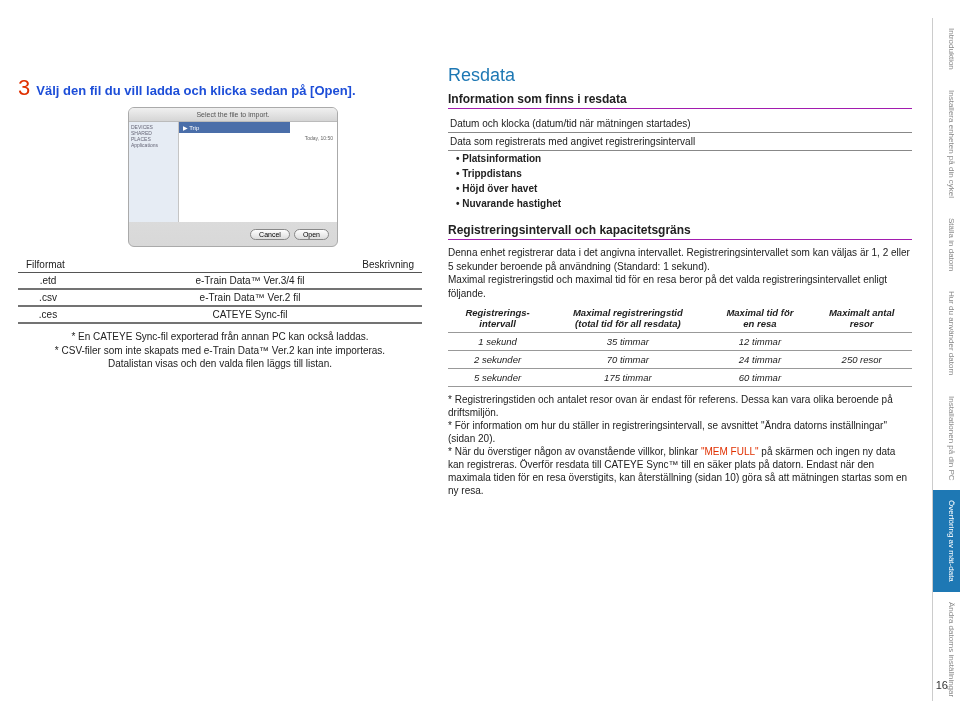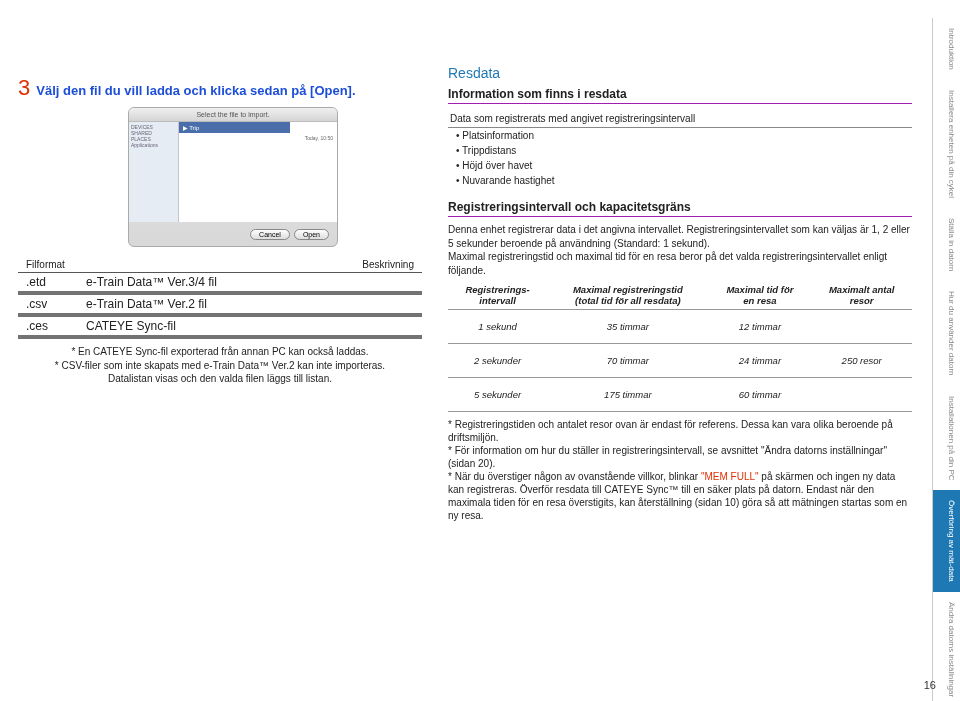--- a/index.html
+++ b/index.html
@@ -110,34 +110,35 @@
   }
   .file-table th {
     font-weight: normal;
     font-size: 10px;
     text-align: right;
     padding: 2px 8px;
     border-bottom: 1px solid #555;
   }
   .file-table th:first-child { text-align: left; }
   .file-table td {
-    font-size: 12px;
+    font-size: 10px;
     padding: 2px 8px;
-    border-bottom: 4px solid #737373;
+    border-bottom: 2px solid #737373;
+    text-align: center;
   }
   .file-table td:first-child { width: 60px; }
   .notes {
     font-size: 10px;
     line-height: 1.35;
     margin-top: 6px;
     text-align: center;
   }
   .resdata-title {
     color: #1e78b4;
-    font-size: 14px;
+    font-size: 18px;
     margin-bottom: 6px;
   }
   .sub-heading {
     font-size: 12px;
     font-weight: bold;
     border-bottom: 1px solid #a21caf;
     padding-bottom: 2px;
     margin-top: 4px;
     margin-bottom: 6px;
   }
@@ -145,20 +146,21 @@
     font-size: 10px;
     line-height: 1.5;
   }
   .info-list .row {
     border-bottom: 1px solid #888;
     padding: 1px 2px;
   }
   .info-list .bullet {
     border-bottom: none;
     padding: 0 2px 0 8px;
+    font-weight: bold;
   }
   .body-text {
     font-size: 10px;
     line-height: 1.35;
     margin: 4px 0;
   }
   .reg-table {
     width: 100%;
     border-collapse: collapse;
     font-size: 9.5px;
@@ -166,21 +168,21 @@
     font-style: italic;
   }
   .reg-table th {
     font-weight: bold;
     padding: 3px 4px;
     text-align: center;
     border-bottom: 1px solid #999;
     vertical-align: top;
   }
   .reg-table td {
-    padding: 11px 4px;
+    padding: 3px 4px;
     text-align: center;
     border-bottom: 1px solid #999;
   }
   .reg-table tr:last-child td { border-bottom: 1px solid #999; }
   .foot-notes {
     font-size: 10px;
     line-height: 1.3;
     margin-top: 6px;
   }
   .foot-notes .rednote { color: #e03000; }
@@ -200,21 +202,21 @@
     padding: 10px 4px;
     border-left: 1px solid #ccc;
     text-align: center;
   }
   .side-tabs .tab.active {
     background: #1e78b4;
     color: #fff;
   }
   .page-no {
     position: absolute;
-    right: 24px;
+    right: 12px;
     bottom: 10px;
     font-size: 11px;
     color: #333;
   }
 </style>
 </head>
 <body>
 
 <div class="page">
   <div class="left-col">
@@ -267,20 +269,21 @@
       <div>* CSV-filer som inte skapats med e-Train Data™ Ver.2 kan inte importeras.</div>
       <div>Datalistan visas och den valda filen läggs till listan.</div>
     </div>
   </div>
 
   <div class="right-col">
     <div class="resdata-title">Resdata</div>
     <div class="sub-heading">Information som finns i resdata</div>
 
     <div class="info-list">
+      <div class="row">Datum och klocka (datum/tid när mätningen startades)</div>
       <div class="row">Data som registrerats med angivet registreringsintervall</div>
       <div class="bullet">• Platsinformation</div>
       <div class="bullet">• Trippdistans</div>
       <div class="bullet">• Höjd över havet</div>
       <div class="bullet">• Nuvarande hastighet</div>
     </div>
 
     <div class="sub-heading" style="margin-top:12px">Registreringsintervall och kapacitetsgräns</div>
     <div class="body-text" style="white-space:pre-line">Denna enhet registrerar data i det angivna intervallet. Registreringsintervallet som kan väljas är 1, 2 eller 5 sekunder beroende på användning (Standard: 1 sekund).
 Maximal registreringstid och maximal tid för en resa beror på det valda registreringsintervallet enligt följande.</div>

